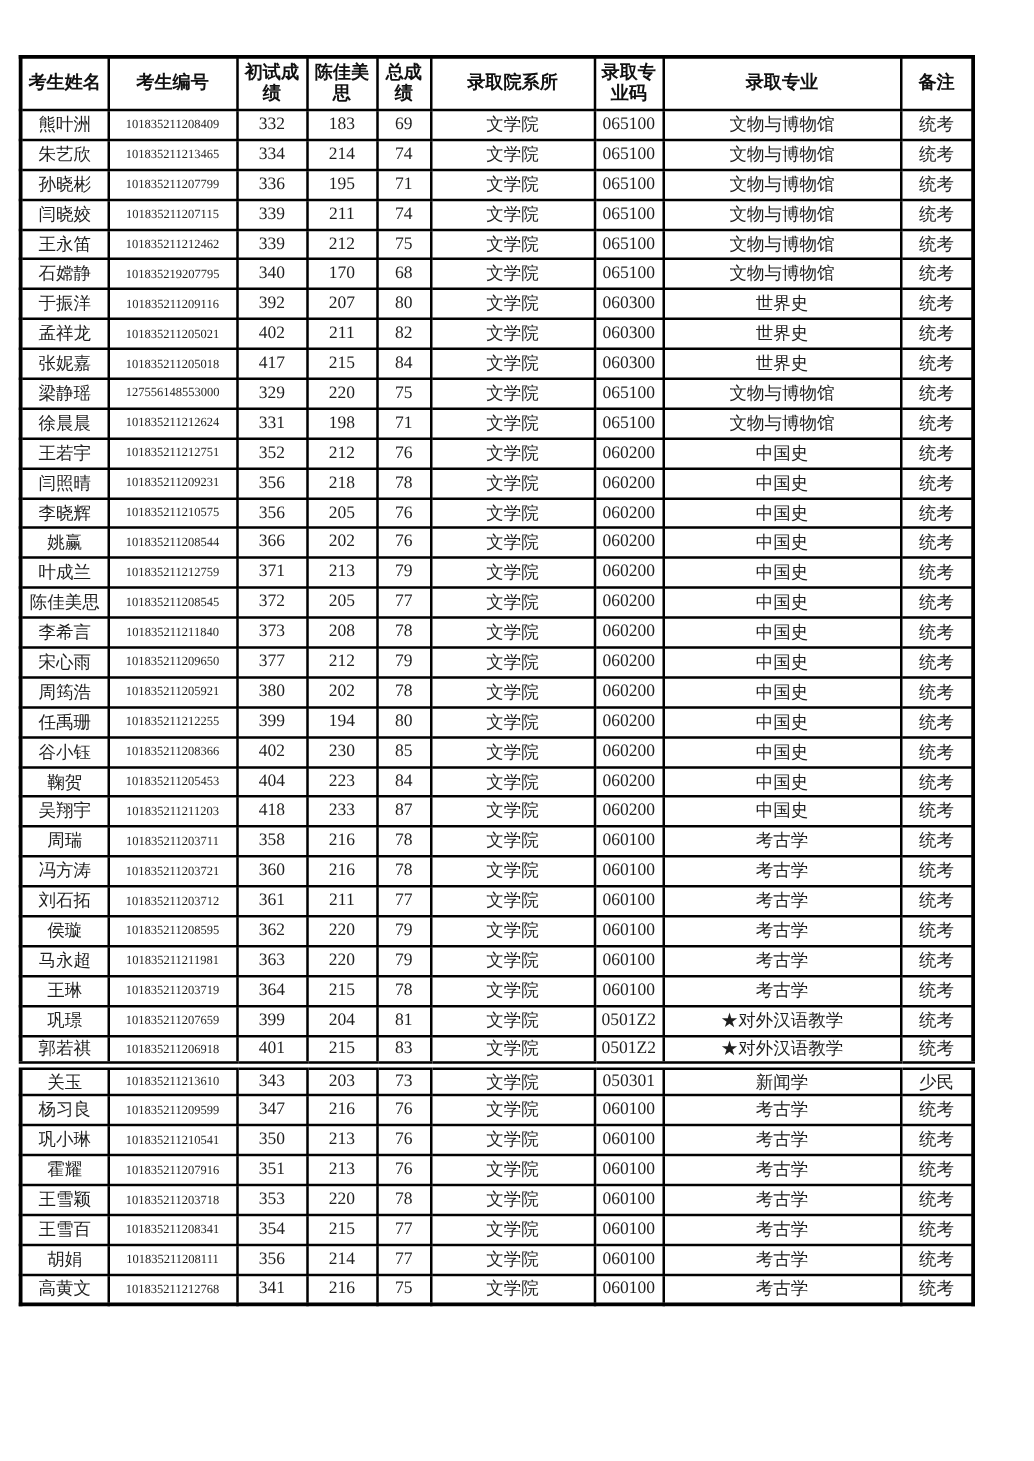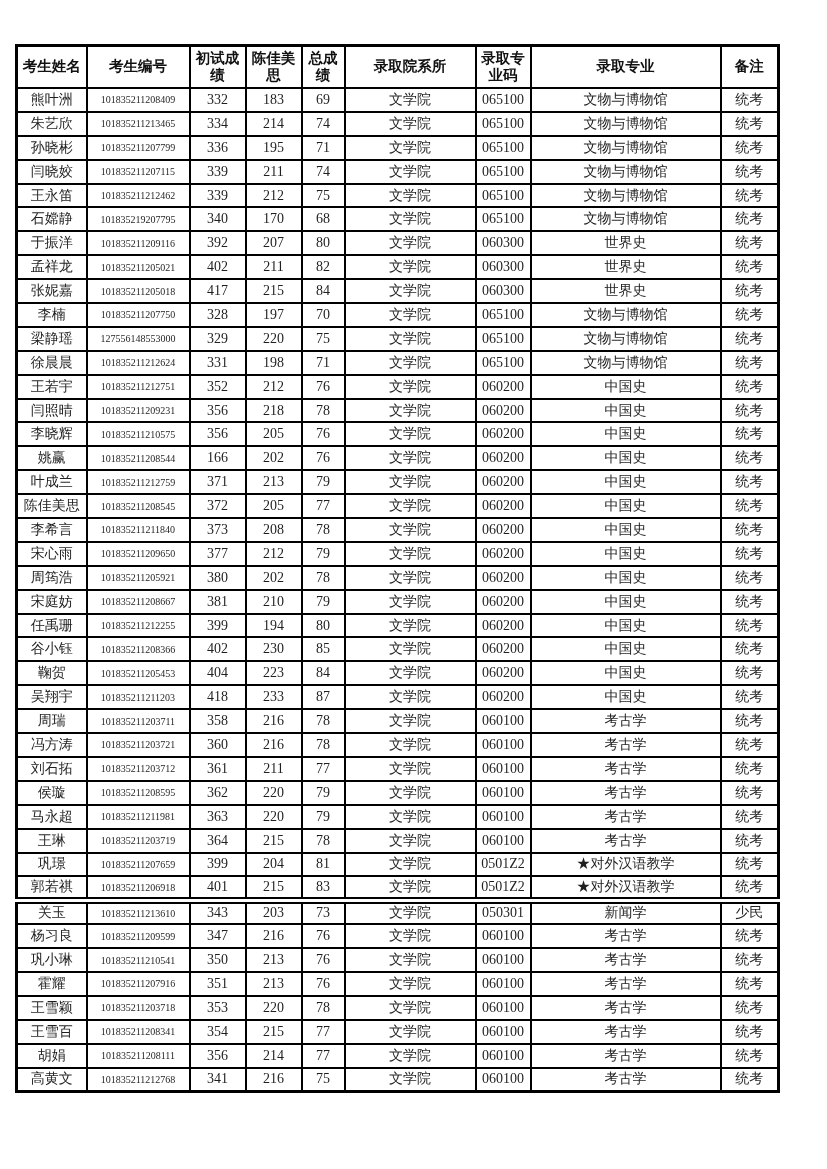--- a/index.html
+++ b/index.html
@@ -178,31 +178,20 @@
         <td class="id-cell">101835211205018</td>
         <td>417</td>
         <td>215</td>
         <td>84</td>
         <td>文学院</td>
         <td>060300</td>
         <td>世界史</td>
         <td>统考</td>
       </tr>
       <tr class="data-row">
-        <td>李楠</td>
-        <td class="id-cell">101835211207750</td>
-        <td>328</td>
-        <td>197</td>
-        <td>70</td>
-        <td>文学院</td>
-        <td>065100</td>
-        <td>文物与博物馆</td>
-        <td>统考</td>
-      </tr>
-      <tr class="data-row">
         <td>梁静瑶</td>
         <td class="id-cell">127556148553000</td>
         <td>329</td>
         <td>220</td>
         <td>75</td>
         <td>文学院</td>
         <td>065100</td>
         <td>文物与博物馆</td>
         <td>统考</td>
       </tr>
@@ -246,21 +235,21 @@
         <td>205</td>
         <td>76</td>
         <td>文学院</td>
         <td>060200</td>
         <td>中国史</td>
         <td>统考</td>
       </tr>
       <tr class="data-row">
         <td>姚赢</td>
         <td class="id-cell">101835211208544</td>
-        <td>166</td>
+        <td>366</td>
         <td>202</td>
         <td>76</td>
         <td>文学院</td>
         <td>060200</td>
         <td>中国史</td>
         <td>统考</td>
       </tr>
       <tr class="data-row">
         <td>叶成兰</td>
         <td class="id-cell">101835211212759</td>
@@ -304,31 +293,20 @@
         <td>060200</td>
         <td>中国史</td>
         <td>统考</td>
       </tr>
       <tr class="data-row">
         <td>周筠浩</td>
         <td class="id-cell">101835211205921</td>
         <td>380</td>
         <td>202</td>
         <td>78</td>
-        <td>文学院</td>
-        <td>060200</td>
-        <td>中国史</td>
-        <td>统考</td>
-      </tr>
-      <tr class="data-row">
-        <td>宋庭妨</td>
-        <td class="id-cell">101835211208667</td>
-        <td>381</td>
-        <td>210</td>
-        <td>79</td>
         <td>文学院</td>
         <td>060200</td>
         <td>中国史</td>
         <td>统考</td>
       </tr>
       <tr class="data-row">
         <td>任禹珊</td>
         <td class="id-cell">101835211212255</td>
         <td>399</td>
         <td>194</td>

